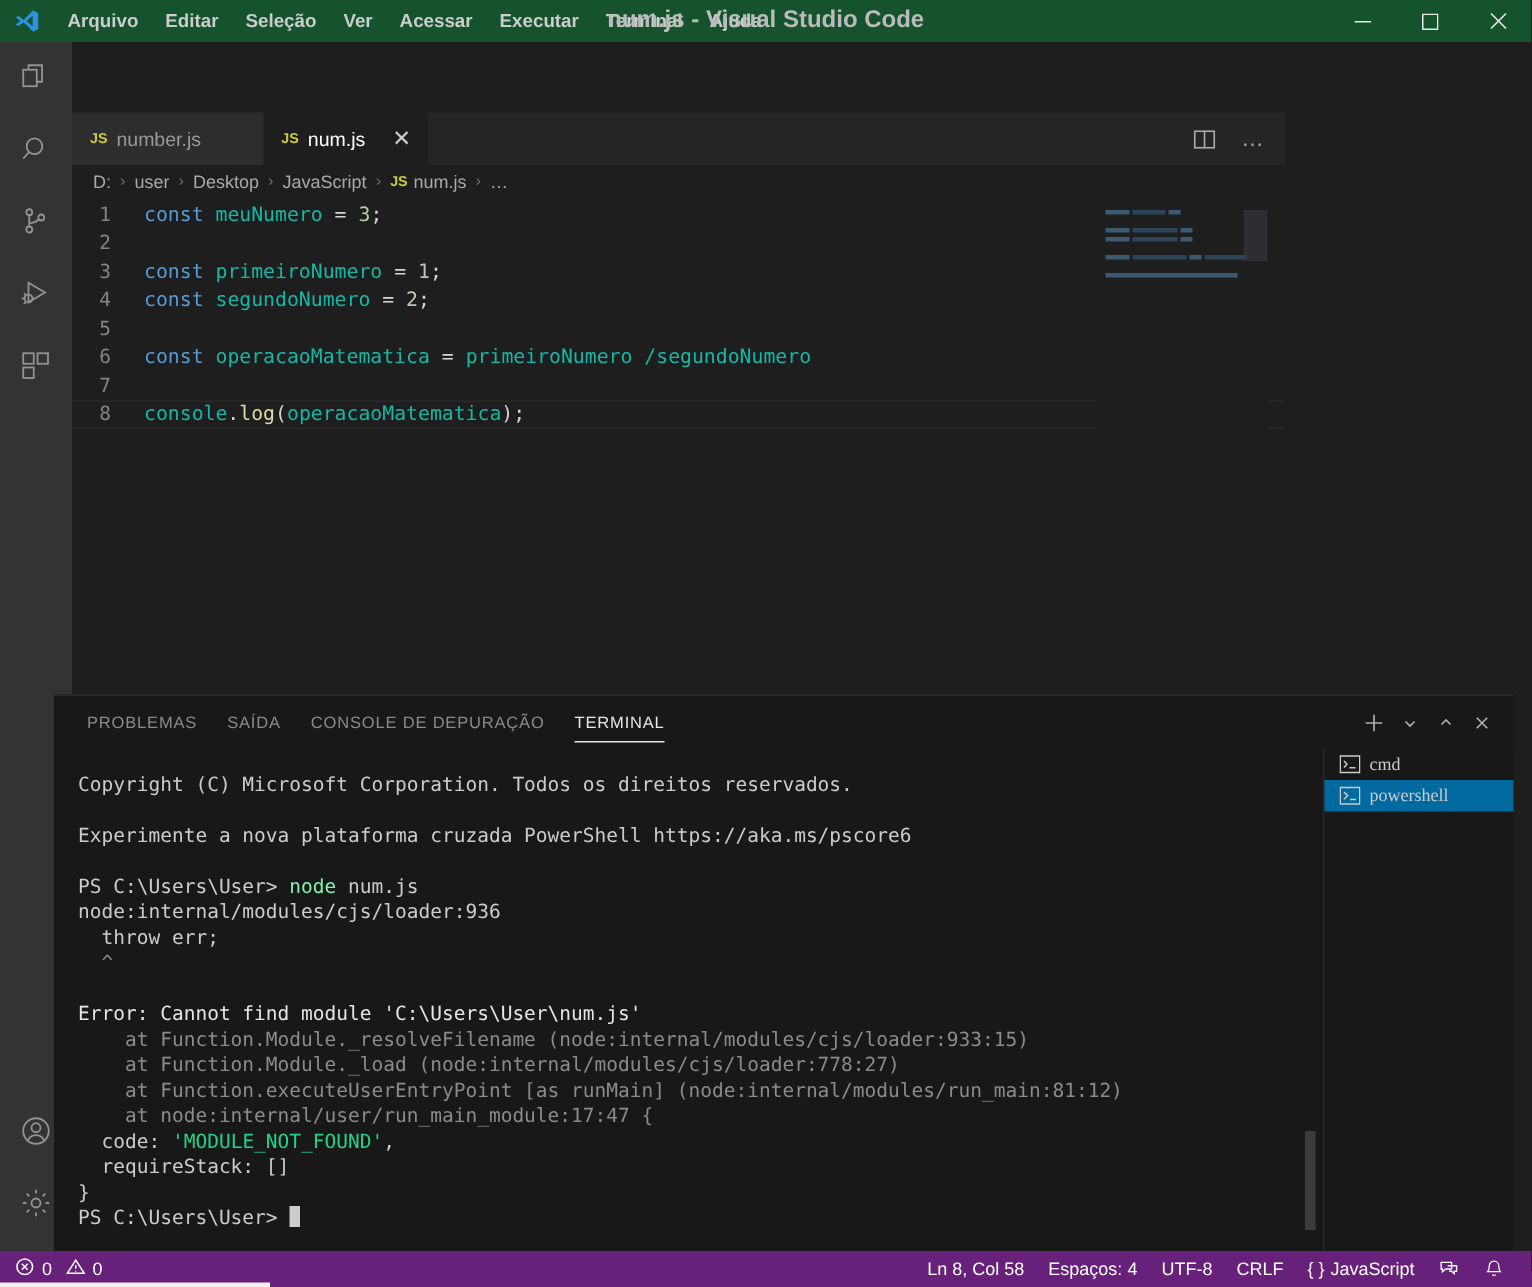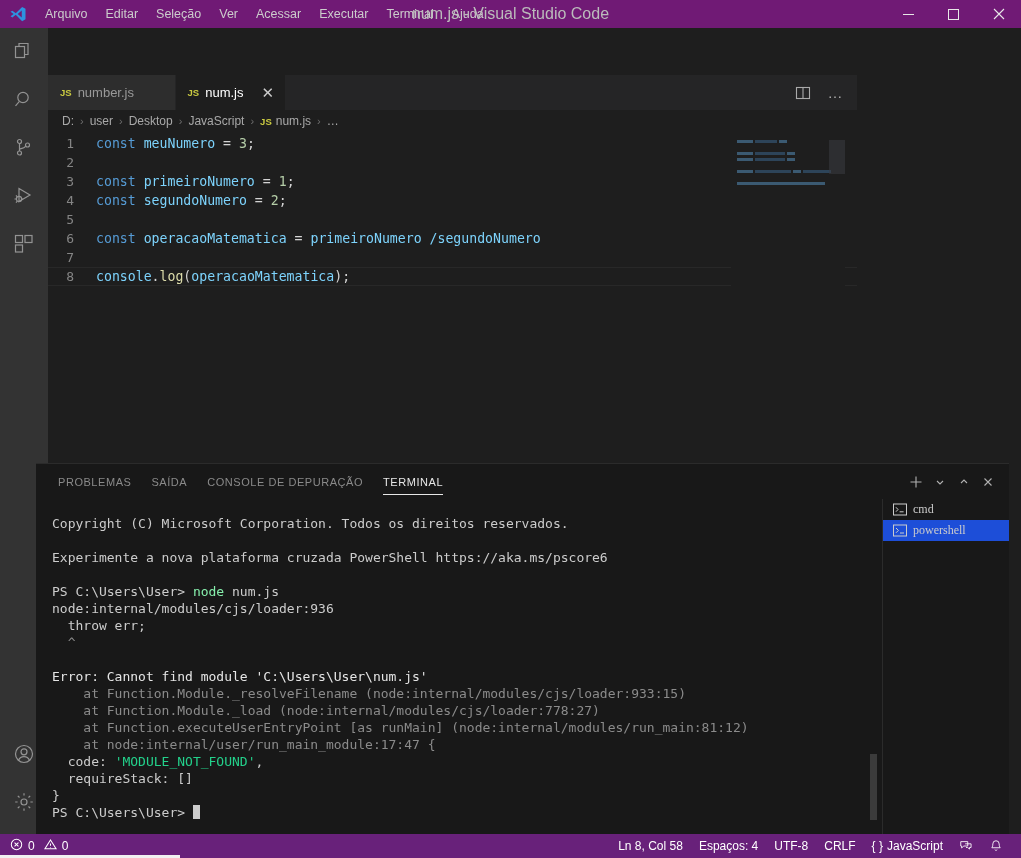--- a/index.html
+++ b/index.html
@@ -7,21 +7,21 @@
   body {
     font-family:"Liberation Sans", sans-serif;
     color:#cccccc;
     -webkit-font-smoothing:antialiased;
   }
   .app { position:relative; width:1021px; height:858px; }
 
   
   .titlebar {
     position:absolute; top:0; left:0; width:1021px; height:28px;
-    background:#701a75; display:flex; align-items:center;
+    background:#14532d; display:flex; align-items:center;font-weight:bold;
   }
   .vs-logo { width:36px; height:28px; display:flex; align-items:center; justify-content:center; }
   .menu { display:flex; align-items:center; gap:0px; }
   .menu-item {
     font-size:12.5px; color:#cccccc; padding:4px 9px; line-height:14px; white-space:nowrap;
   }
   .title-center {
     position:absolute; left:0; right:0; text-align:center; font-size:16px; color:#bbbbbb;
     pointer-events:none;
   }
@@ -71,21 +71,21 @@
     font-size:13.2px; line-height:19px; padding-top:2px;
   }
   .cline { display:flex; height:19px; align-items:center; position:relative; }
   .cline.current { border-top:1px solid #282828; border-bottom:1px solid #282828; }
   .lnum {
     width:48px; text-align:right; padding-right:22px; color:#858585; font-size:13px;
     flex:none;
   }
   .ctext { white-space:pre; }
   .kw   { color:#569cd6; }
-  .var  { color:#7dd3fc; }
+  .var  { color:#14b8a6; }
   .num  { color:#b5cea8; }
   .punc { color:#d4d4d4; }
   .fn   { color:#dcdcaa; }
 
   .minimap {
     position:absolute; right:12px; top:0; width:114px; height:378px; background:#1e1e1e;
     padding-top:8px;
   }
   .mm-line { height:3px; margin:0 0 3px 6px; display:flex; gap:2px; }
   .mm-blk { height:3px; background:#3b5a72; }
@@ -126,21 +126,21 @@
   .term-scroll { position:absolute; right:132px; top:255px; width:7px; height:66px; background:#4a4a4a; opacity:.7; }
   .term-divider { position:absolute; right:126px; top:0; width:1px; height:336px; background:#2b2b2b; }
 
   .term-tabs {
     position:absolute; right:0; top:0; width:126px; height:336px; background:#181818;font-family:Liberation Serif, serif;
   }
   .tt-item {
     display:flex; align-items:center; gap:6px; height:21px; padding-left:10px;
     font-size:12px; color:#cccccc;
   }
-  .tt-item.active { background:#1d4ed8; }
+  .tt-item.active { background:#0369a1; }
   .tt-icon { width:14px; height:13px; flex:none; }
 
   
   .statusbar {
     position:absolute; left:0; bottom:0; width:1021px; height:24px; background:#68217a;
     display:flex; align-items:center; color:#ffffff; font-size:12px;
   }
   .sb-left { display:flex; align-items:center; padding-left:8px; gap:4px; }
   .sb-right { margin-left:auto; display:flex; align-items:center; padding-right:10px; gap:0px; }
   .sb-item { padding:0 8px; height:24px; display:flex; align-items:center; gap:4px; white-space:nowrap; }

